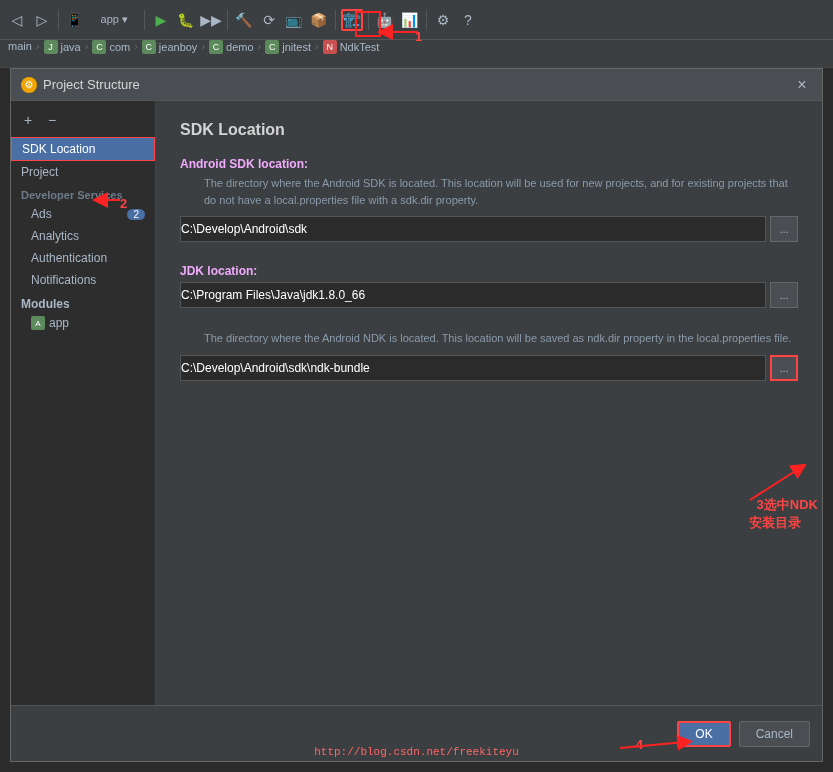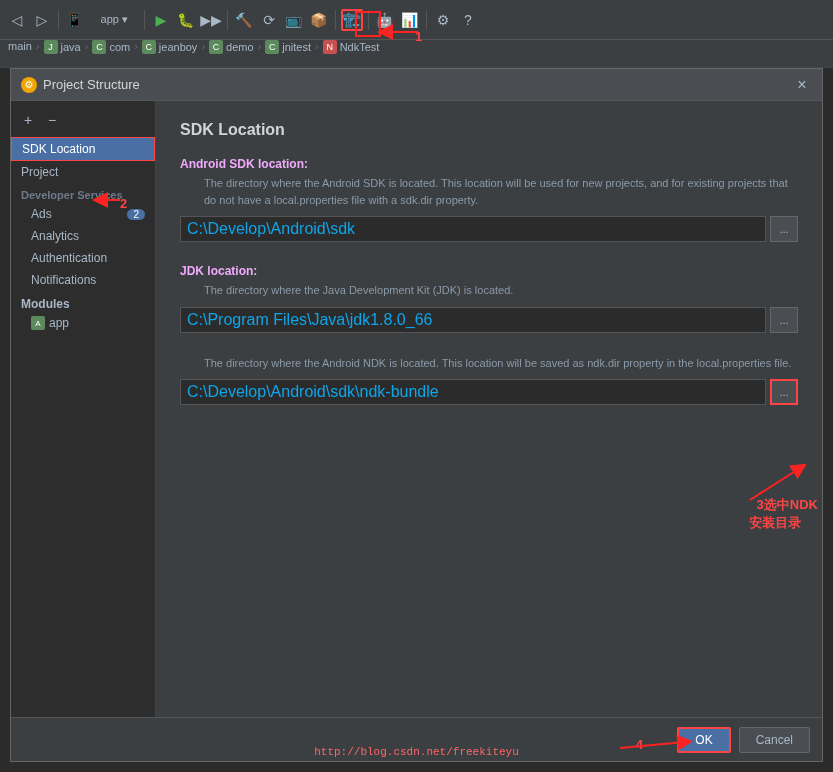--- a/index.html
+++ b/index.html
@@ -248,44 +248,44 @@
     .input-row {
       display: flex;
       gap: 4px;
       align-items: center;
     }
     .path-input {
       flex: 1;
       height: 26px;
       background: #2b2b2b;
       border: 1px solid #555;
-      color: #0ea5e9;
-      padding: 0 6px;
-      font-size: 16px;
+      color: #ffffff;
+      padding: 0 0;
+      font-size: 12px;
       outline: none;
     }
     .browse-btn {
       width: 28px;
       height: 26px;
       background: #4a4e52;
       border: 1px solid #666;
       color: #a9b7c6;
       cursor: pointer;
       display: flex;
       align-items: center;
       justify-content: center;
       font-size: 11px;
     }
     .browse-btn.highlighted {
       border: 2px solid #ff4444;
     }
 
     
     .dialog-footer {
-      height: 44px;
+      height: 56px;
       background: #3c3f41;
       border-top: 1px solid #555;
       display: flex;
       align-items: center;
       justify-content: flex-end;
       padding: 0 12px;
       gap: 8px;
     }
     .footer-btn {
       height: 26px;
@@ -444,21 +444,20 @@
         <div class="section-heading">Android SDK location:</div>
         <div class="section-desc">The directory where the Android SDK is located. This location will be used for new projects, and for existing projects that do not have a local.properties file with a sdk.dir property.</div>
         <div class="input-row">
           <input class="path-input" type="text" value="C:\Develop\Android\sdk" style="">
           <div class="browse-btn">...</div>
         </div>
       </div>
 
       <div class="section-block">
         <div class="section-heading">JDK location:</div>
-        <div class="section-desc">The directory where the Java Development Kit (JDK) is located.</div>
         <div class="input-row">
           <input class="path-input" type="text" value="C:\Program Files\Java\jdk1.8.0_66" style="">
           <div class="browse-btn">...</div>
         </div>
       </div>
 
       <div class="section-block">
         <div class="section-desc">The directory where the Android NDK is located. This location will be saved as ndk.dir property in the local.properties file.</div>
         <div class="input-row">
           <input class="path-input" type="text" value="C:\Develop\Android\sdk\ndk-bundle" style="">

